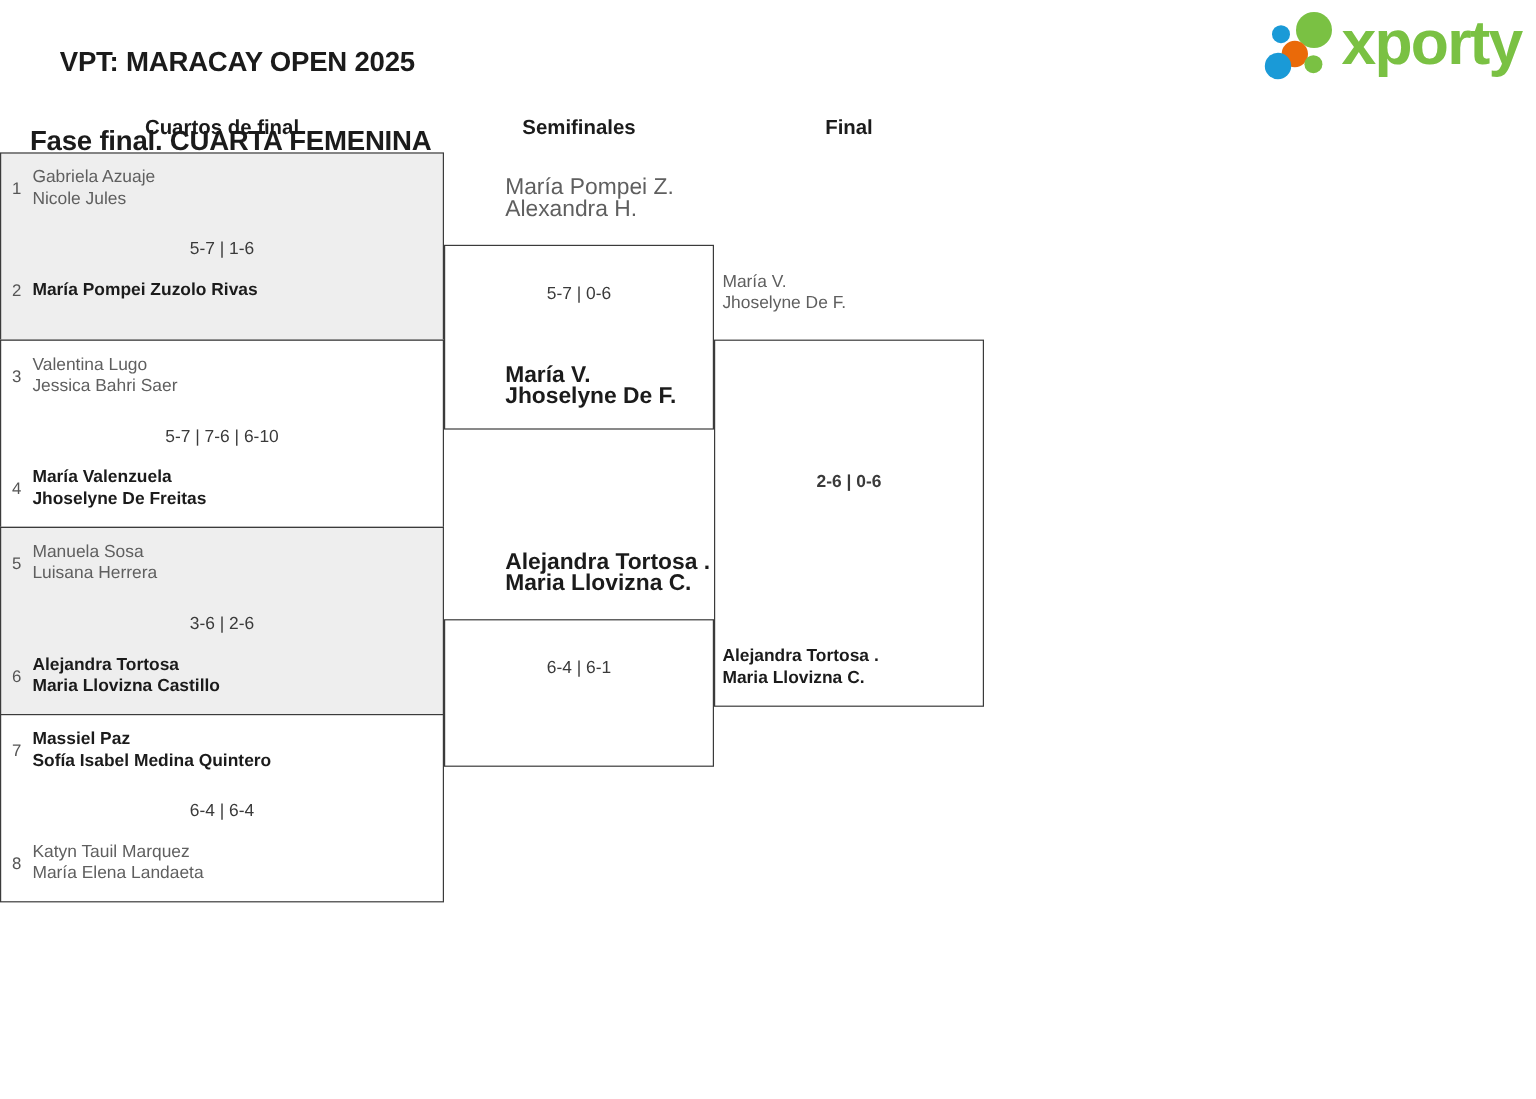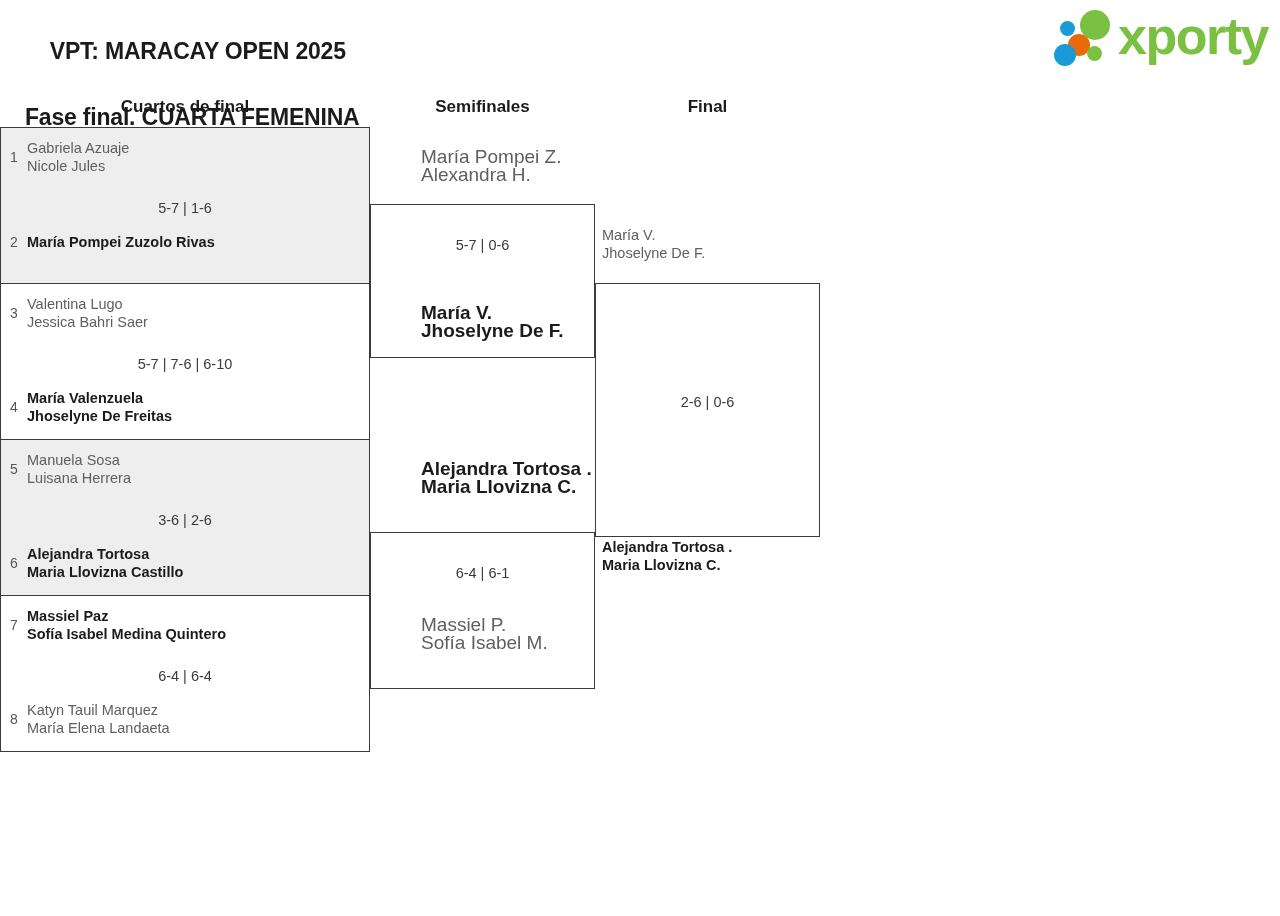--- a/index.html
+++ b/index.html
@@ -242,33 +242,29 @@
   </div>
   <div class="sf-label winner" style="top:304px;">
     <span class="nm">María V.</span>
     <span class="nm">Jhoselyne De F.</span>
   </div>
 
   <div class="sf-label winner" style="top:460px;">
     <span class="nm">Alejandra Tortosa .</span>
     <span class="nm">Maria Llovizna C.</span>
   </div>
-  <div class="match sf-box plain" style="top:532px; height:157px;">
+  <div class="match sf-box plain" style="top:516px; height:123px;">
     <div class="score">6-4 | 6-1</div>
-  </div>
-  <div class="sf-label loser" style="top:616px;">
-    <span class="nm">Massiel P.</span>
-    <span class="nm">Sofía Isabel M.</span>
   </div>
 
   <div class="fin-label loser" style="top:226px;">
     <span class="nm">María V.</span>
     <span class="nm">Jhoselyne De F.</span>
   </div>
-  <div class="match fin-box plain" style="top:283px; height:254px;">
+  <div class="match fin-box plain" style="top:283px; height:306px;font-weight:bold;">
     <div class="score">2-6 | 0-6</div>
   </div>
   <div class="fin-label winner" style="top:538px;">
     <span class="nm">Alejandra Tortosa .</span>
     <span class="nm">Maria Llovizna C.</span>
   </div>
 
 </div>
 
 </body></html>

